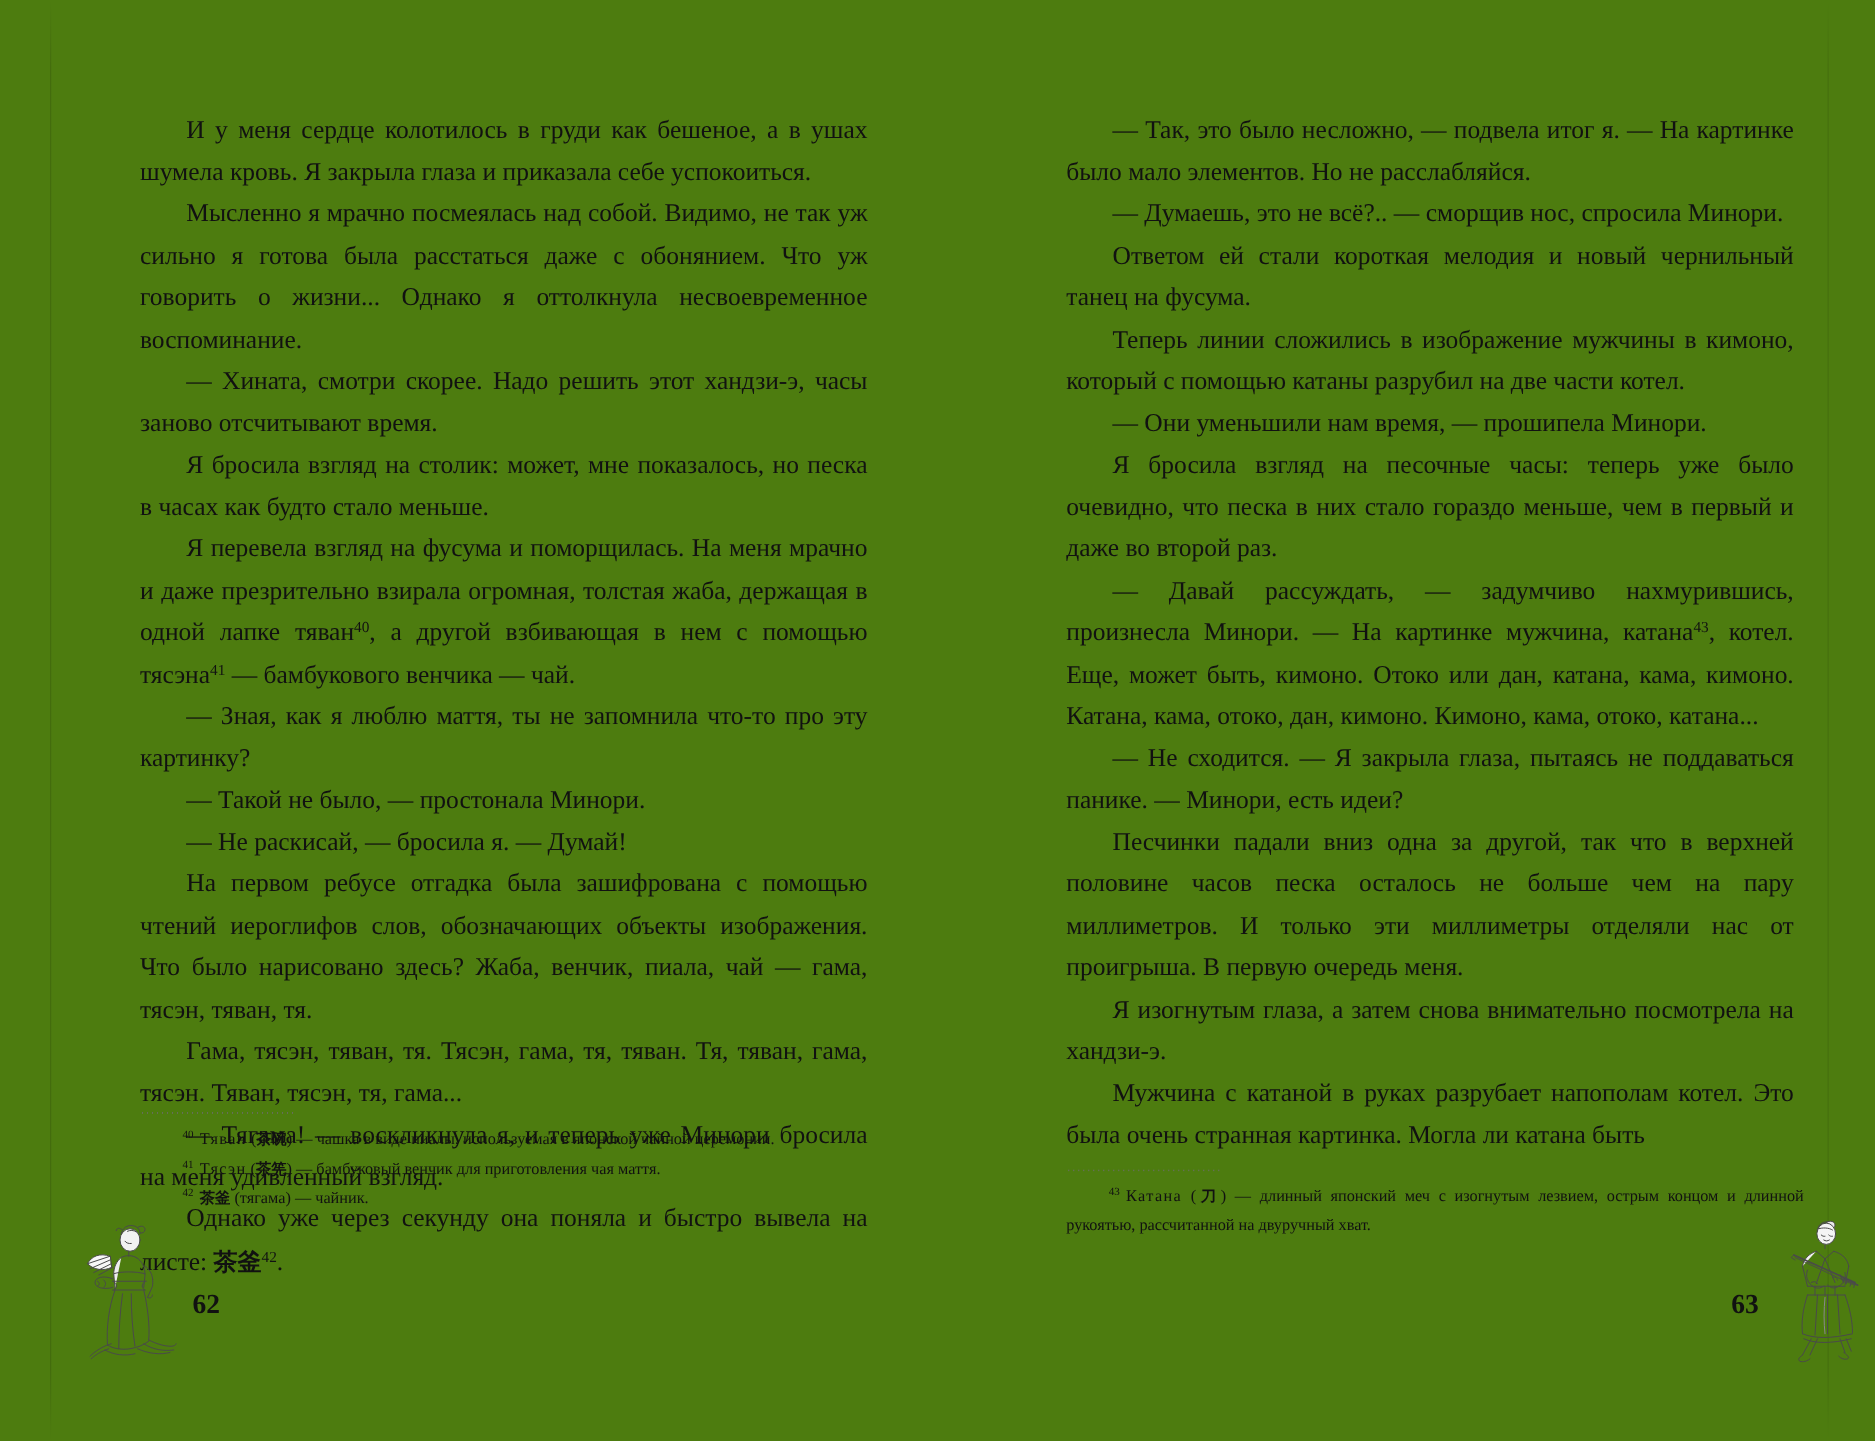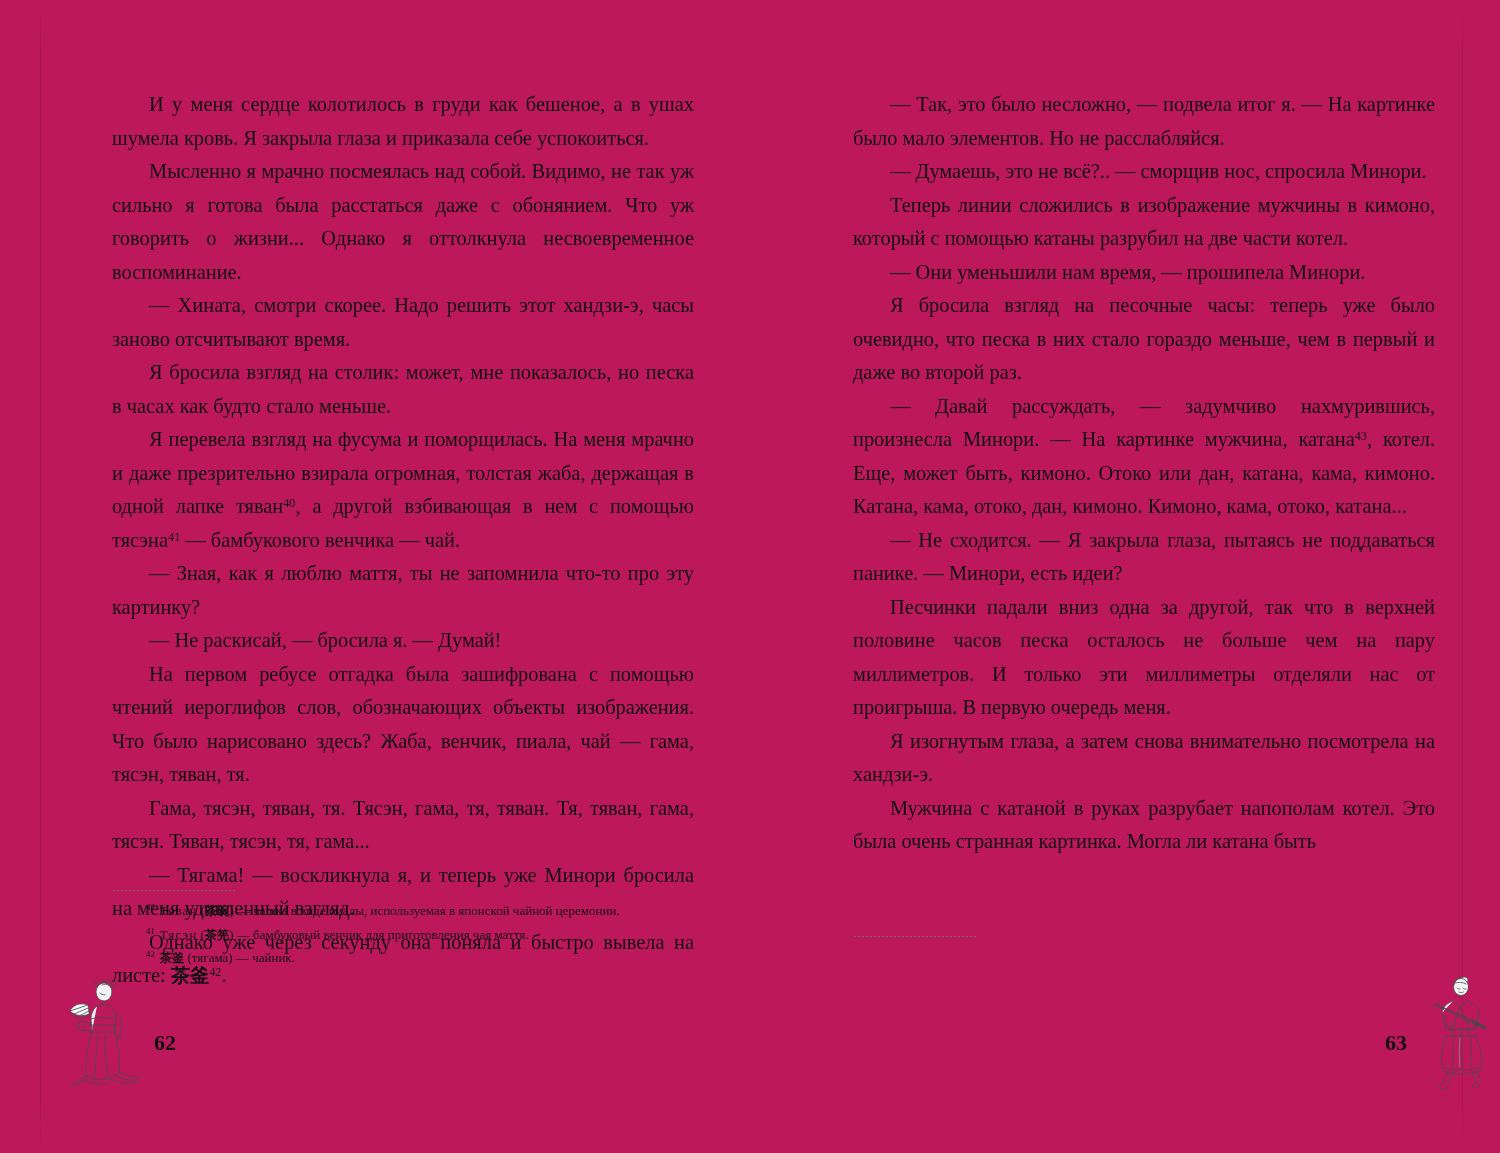--- a/index.html
+++ b/index.html
@@ -4,21 +4,21 @@
 <style>
   html, body {
     margin: 0;
     padding: 0;
     background: #ffffff;
   }
   .spread {
     position: relative;
     width: 1500px;
     height: 1153px;
-    background: #be185d;
+    background: #4d7c0f;
     overflow: hidden;
     font-family: "Liberation Serif", "DejaVu Serif", serif;
     color: #111111;
   }
 
   
   .page-edge-left {
     position: absolute;
     left: 40px; top: 0; width: 1px; height: 1153px;
     background: linear-gradient(to bottom, rgba(0,0,0,0) 0%, rgba(0,0,0,0.13) 5%, rgba(0,0,0,0.13) 95%, rgba(0,0,0,0) 100%);
@@ -132,20 +132,21 @@
 
   <div class="page page-left">
 
     <div class="textblock">
       <p>И у меня сердце колотилось в груди как бешеное, а в ушах шумела кровь. Я закрыла глаза и приказала себе успокоиться.</p>
       <p>Мысленно я мрачно посмеялась над собой. Видимо, не так уж сильно я готова была расстаться даже с обонянием. Что уж говорить о жизни... Однако я оттолкнула несвоевременное воспоминание.</p>
       <p>— Хината, смотри скорее. Надо решить этот хандзи-э, часы заново отсчитывают время.</p>
       <p>Я бросила взгляд на столик: может, мне показалось, но песка в часах как будто стало меньше.</p>
       <p>Я перевела взгляд на фусума и поморщилась. На меня мрачно и даже презрительно взирала огромная, толстая жаба, держащая в одной лапке тяван<sup class="fn">40</sup>, а другой взбивающая в нем с помощью тясэна<sup class="fn">41</sup> — бамбукового венчика — чай.</p>
       <p>— Зная, как я люблю маття, ты не запомнила что-то про эту картинку?</p>
+      <p>— Такой не было, — простонала Минори.</p>
       <p>— Не раскисай, — бросила я. — Думай!</p>
       <p>На первом ребусе отгадка была зашифрована с помощью чтений иероглифов слов, обозначающих объекты изображения. Что было нарисовано здесь? Жаба, венчик, пиала, чай — гама, тясэн, тяван, тя.</p>
       <p>Гама, тясэн, тяван, тя. Тясэн, гама, тя, тяван. Тя, тяван, гама, тясэн. Тяван, тясэн, тя, гама...</p>
       <p>— Тягама! — воскликнула я, и теперь уже Минори бросила на меня удивленный взгляд.</p>
       <p class="last-line-loose">Однако уже через секунду она поняла и быстро вывела на листе: <span class="cjk">茶釜</span><sup class="fn">42</sup>.</p>
     </div>
 
     <div class="footnotes">
       <div class="fn-rule"></div>
       <div class="fn-item"><span class="fn-num">40</span><span class="fn-term">Тяван</span> (<span class="cjk">茶碗</span>) <span>— чашка в виде пиалы, используемая в японской чайной церемонии.</span></div>
@@ -207,32 +208,34 @@
       </svg>
     </div>
 
   </div>
 
   <div class="page page-right">
 
     <div class="textblock">
       <p>— Так, это было несложно, — подвела итог я. — На картинке было мало элементов. Но не расслабляйся.</p>
       <p>— Думаешь, это не всё?.. — сморщив нос, спросила Минори.</p>
+      <p>Ответом ей стали короткая мелодия и новый чернильный танец на фусума.</p>
       <p>Теперь линии сложились в изображение мужчины в кимоно, который с помощью катаны разрубил на две части котел.</p>
       <p>— Они уменьшили нам время, — прошипела Минори.</p>
       <p>Я бросила взгляд на песочные часы: теперь уже было очевидно, что песка в них стало гораздо меньше, чем в первый и даже во второй раз.</p>
       <p>— Давай рассуждать, — задумчиво нахмурившись, произнесла Минори. — На картинке мужчина, катана<sup class="fn">43</sup>, котел. Еще, может быть, кимоно. Отоко или дан, катана, кама, кимоно. Катана, кама, отоко, дан, кимоно. Кимоно, кама, отоко, катана...</p>
       <p>— Не сходится. — Я закрыла глаза, пытаясь не поддаваться панике. — Минори, есть идеи?</p>
       <p>Песчинки падали вниз одна за другой, так что в верхней половине часов песка осталось не больше чем на пару миллиметров. И только эти миллиметры отделяли нас от проигрыша. В первую очередь меня.</p>
       <p>Я изогнутым глаза, а затем снова внимательно посмотрела на хандзи-э.</p>
       <p class="last-line-loose">Мужчина с катаной в руках разрубает напополам котел. Это была очень странная картинка. Могла ли катана быть</p>
     </div>
 
     <div class="footnotes">
       <div class="fn-rule"></div>
+      <div class="fn-item"><span class="fn-num">43</span><span class="fn-term">Катана</span> (<span class="cjk">刀</span>) <span>— длинный японский меч с изогнутым лезвием, острым концом и длинной рукоятью, рассчитанной на двуручный хват.</span></div>
     </div>
 
     <div class="page-number">63</div>
 
     <div class="figure">
       <svg viewBox="0 0 86 118" xmlns="http://www.w3.org/2000/svg">
         <g fill="none" stroke="#4a4a4a" stroke-width="0.8" stroke-linecap="round" stroke-linejoin="round">
 
           <path d="M45 6c3-2 7-1 7 2s-3 3-5 3" fill="#e8e8e8"></path>
           <ellipse cx="45" cy="15" rx="7.5" ry="8.5" fill="#f4f4f4"></ellipse>

